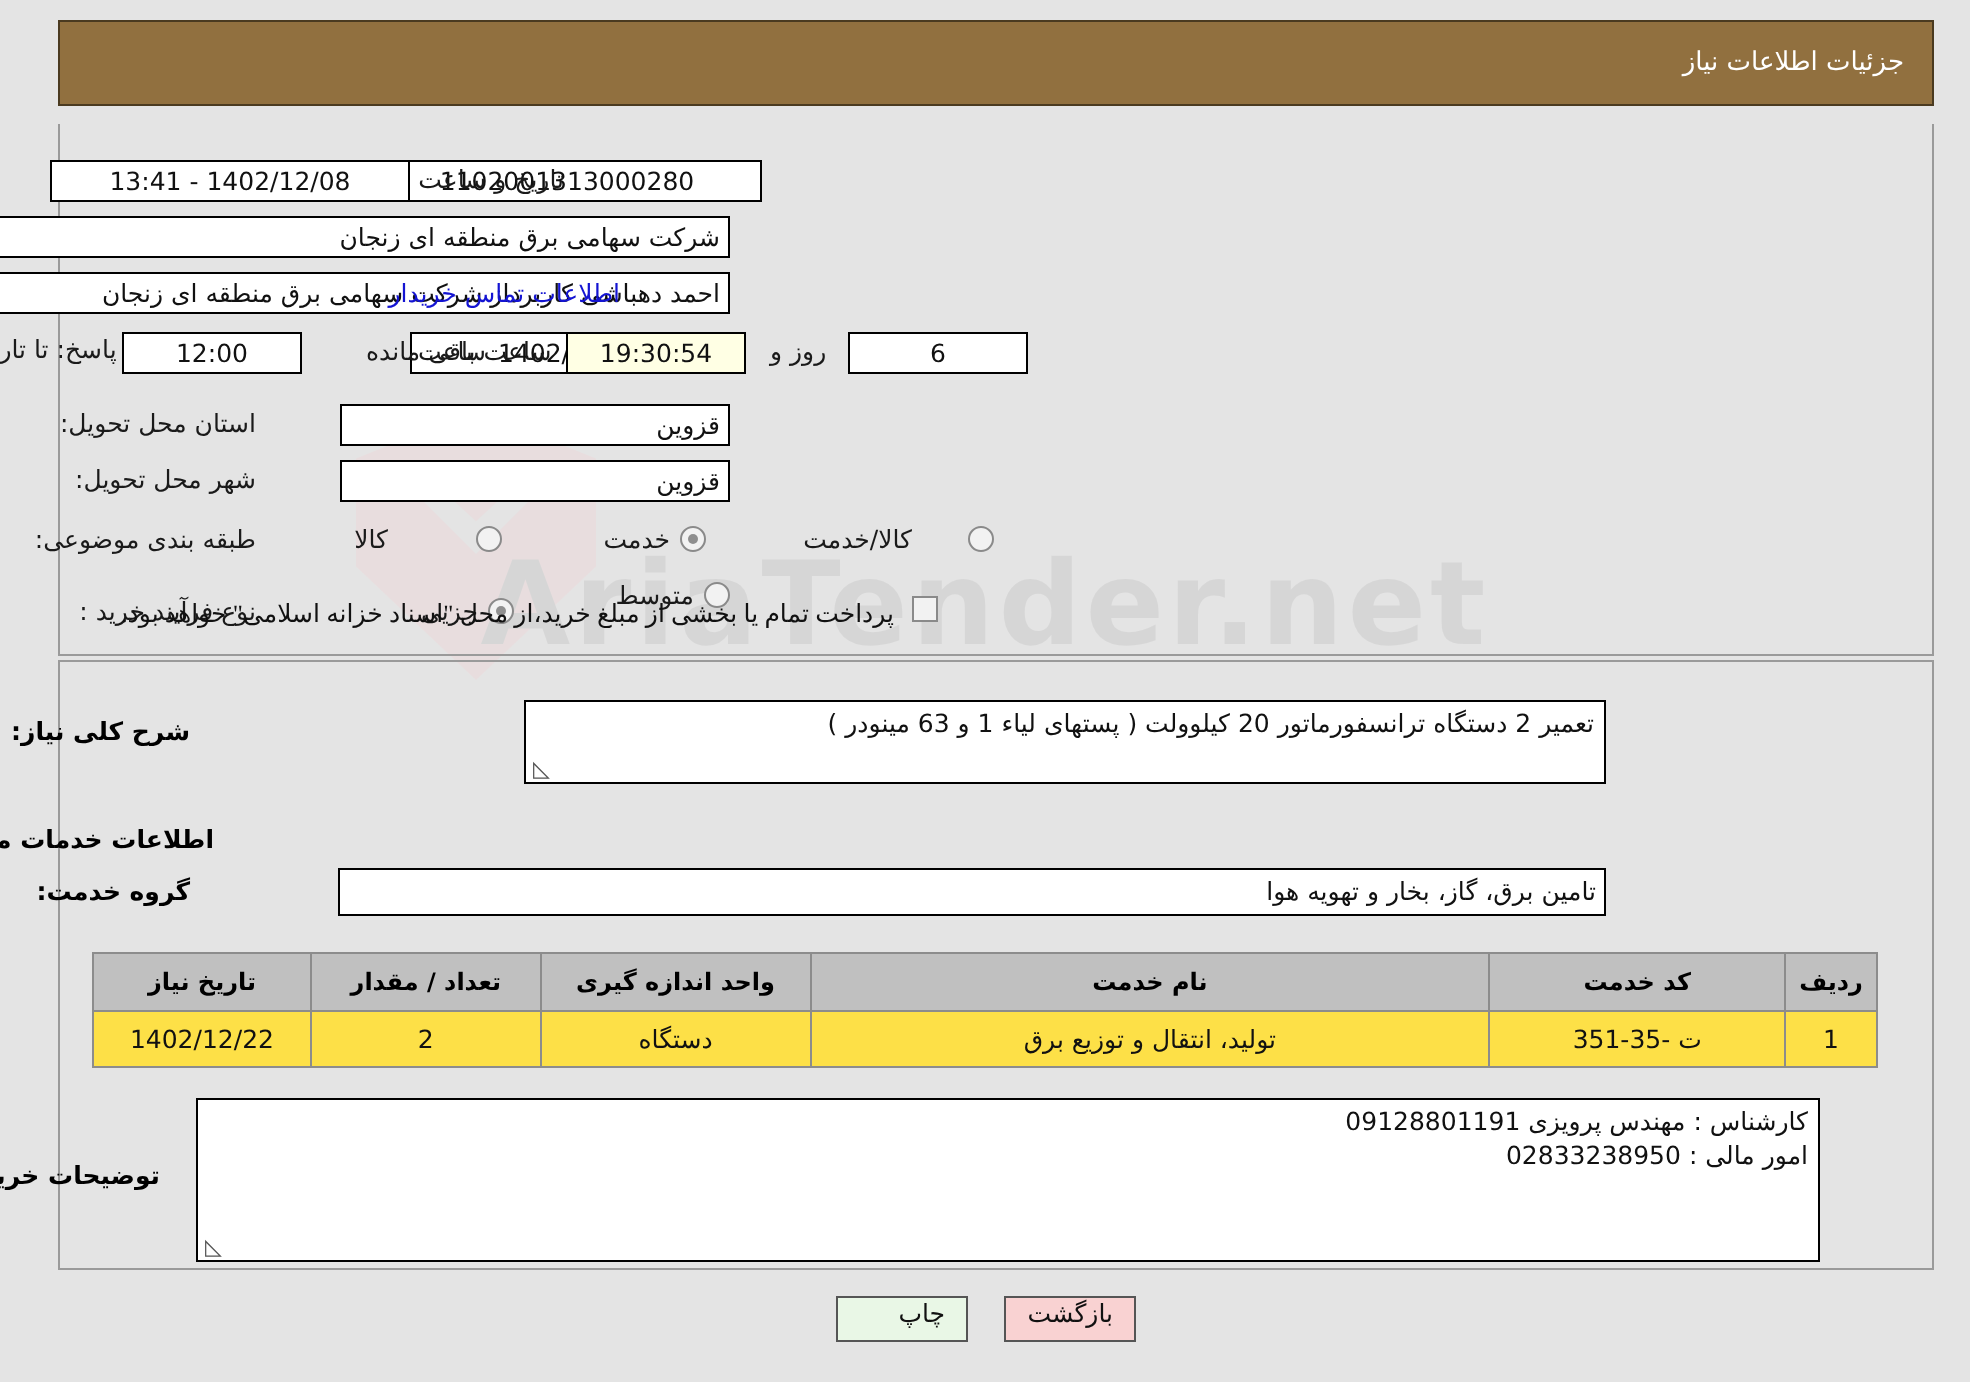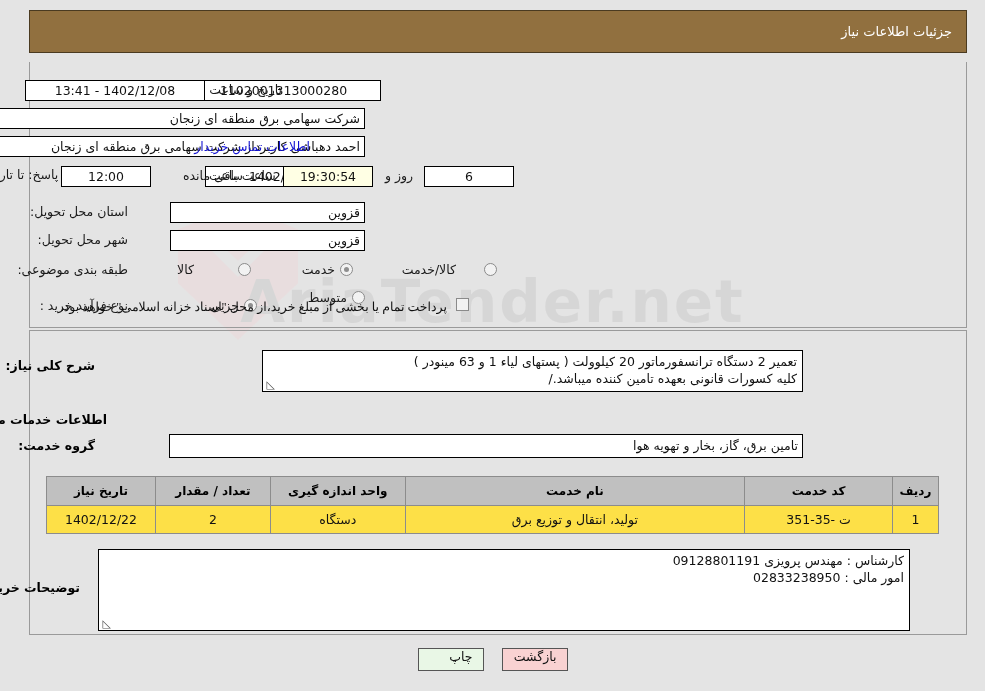--- a/index.html
+++ b/index.html
@@ -224,21 +224,20 @@
   </div>
   <div class="row" style="right:538px; top:299px;font-family:Liberation Serif, serif;">
     <span class="note">پرداخت تمام یا بخشی از مبلغ خرید،از محل "اسناد خزانه اسلامی" خواهد بود.</span>
   </div>
 
   <div class="row" style="right:890px; top:358px;">
     <span class="lbl-b">شرح کلی نیاز:</span>
   </div>
   <div class="ta" style="position:absolute; right:182px; top:350px; width:541px; height:42px; z-index:4;">
     <div>تعمیر 2 دستگاه ترانسفورماتور 20 کیلوولت ( پستهای لیاء 1 و 63 مینودر )</div>
-    <div>کلیه کسورات قانونی بعهده تامین کننده میباشد./</div>
     <span class="grip">◺</span>
   </div>
 
   <div class="row" style="right:878px; top:412px;">
     <span class="lbl-b">اطلاعات خدمات مورد نیاز</span>
   </div>
   <div class="row" style="right:890px; top:438px;">
     <span class="lbl-b">گروه خدمت:</span>
   </div>
   <div class="fld right" style="position:absolute; right:182px; top:434px; width:634px; height:24px; line-height:22px; z-index:4;">تامین برق، گاز، بخار و تهویه هوا</div>

